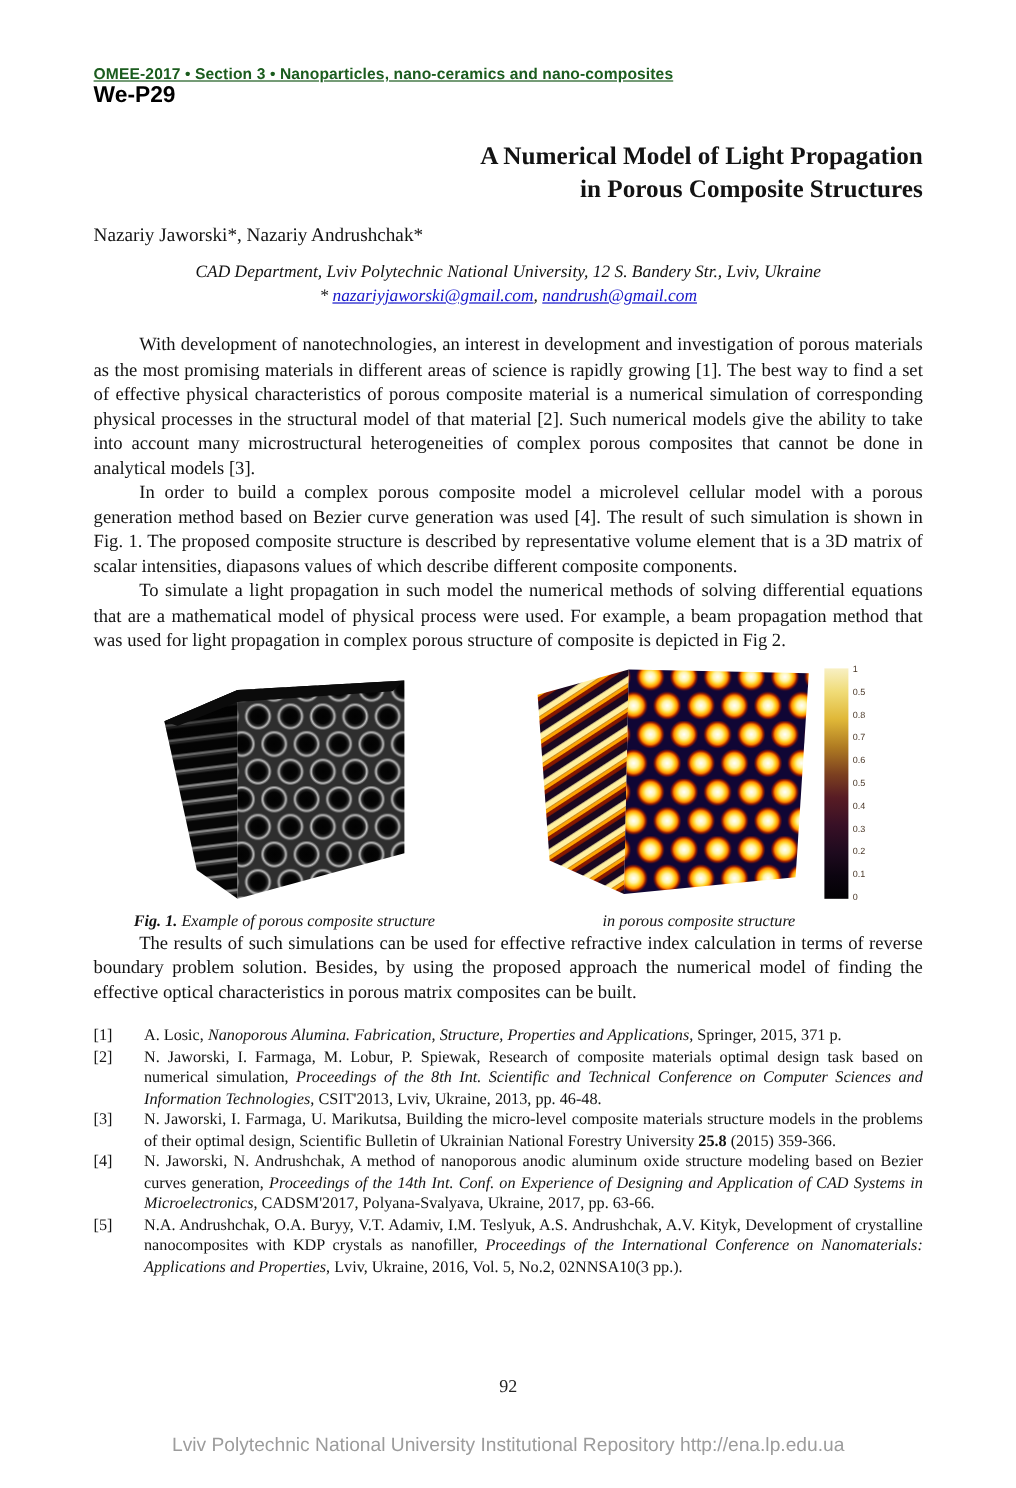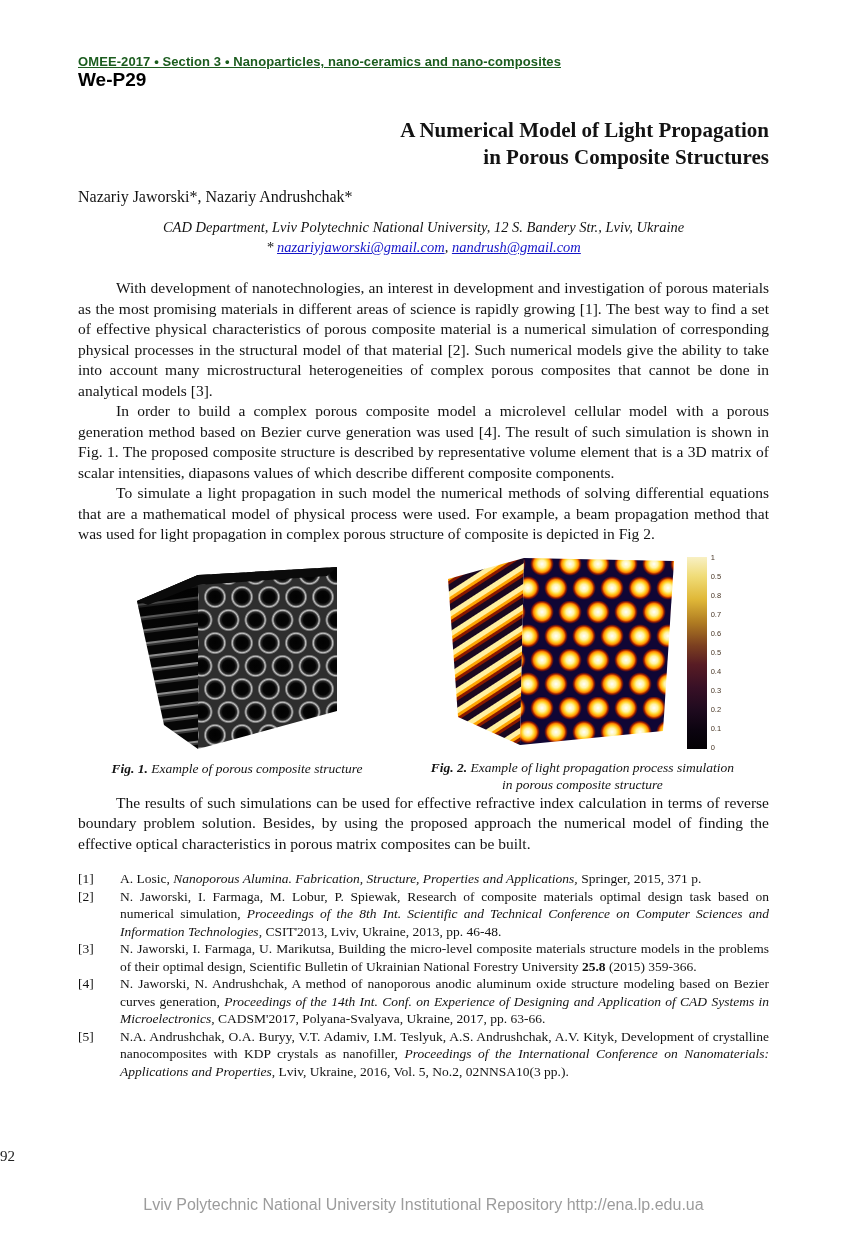--- a/index.html
+++ b/index.html
@@ -41,21 +41,21 @@
   .capcol1{width:46%;text-align:center;}
   .capcol2{width:54%;text-align:center;}
   .cap{font-size:13.5px;font-style:italic;line-height:17px;}
   .cap .figlab{font-weight:bold;}
   
   .refs{margin-top:16px;font-size:13.5px;line-height:17.5px;}
   .ref{display:flex;}
   .ref-label{width:42px;flex:none;}
   .ref-text{flex:1;text-align:justify;}
   
-  .pageno{position:absolute;top:1148px;left:0;width:100%;font-size:15px;color:#222;}
+  .pageno{position:absolute;top:1148px;left:0;width:100%;text-align:center;font-size:15px;color:#222;}
   .repo{position:absolute;top:1196px;left:0;width:100%;text-align:center;
     font-family:"Liberation Sans", sans-serif;font-size:16px;color:#9c9c9c;}
 </style>
 </head>
 <body>
 
 <div class="content">
 
   <div class="hdr">
     <span class="hdr-left">OMEE-2017 • Section 3 • Nanoparticles, nano-ceramics and nano-composites</span>
@@ -157,21 +157,20 @@
         </div>
       </div>
     </div>
   </div>
 
   <div class="caps">
     <div class="capcol1">
       <span class="cap"><span class="figlab">Fig. 1.</span><span> Example of porous composite structure</span></span>
     </div>
     <div class="capcol2">
-      <div class="cap"><span class="figlab">Fig. 2.</span><span> Example of light propagation process simulation</span></div>
       <div class="cap">in porous composite structure</div>
     </div>
   </div>
 
   <p class="para">The results of such simulations can be used for effective refractive index calculation in terms of reverse boundary problem solution. Besides, by using the proposed approach the numerical model of finding the effective optical characteristics in porous matrix composites can be built.</p>
 
   <div class="refs">
     <div class="ref">
       <div class="ref-label">[1]</div>
       <div class="ref-text"><span>A. Losic, </span><span style="font-style: italic;">Nanoporous Alumina. Fabrication, Structure, Properties and Applications,</span><span> Springer, 2015, 371 p.</span></div>

